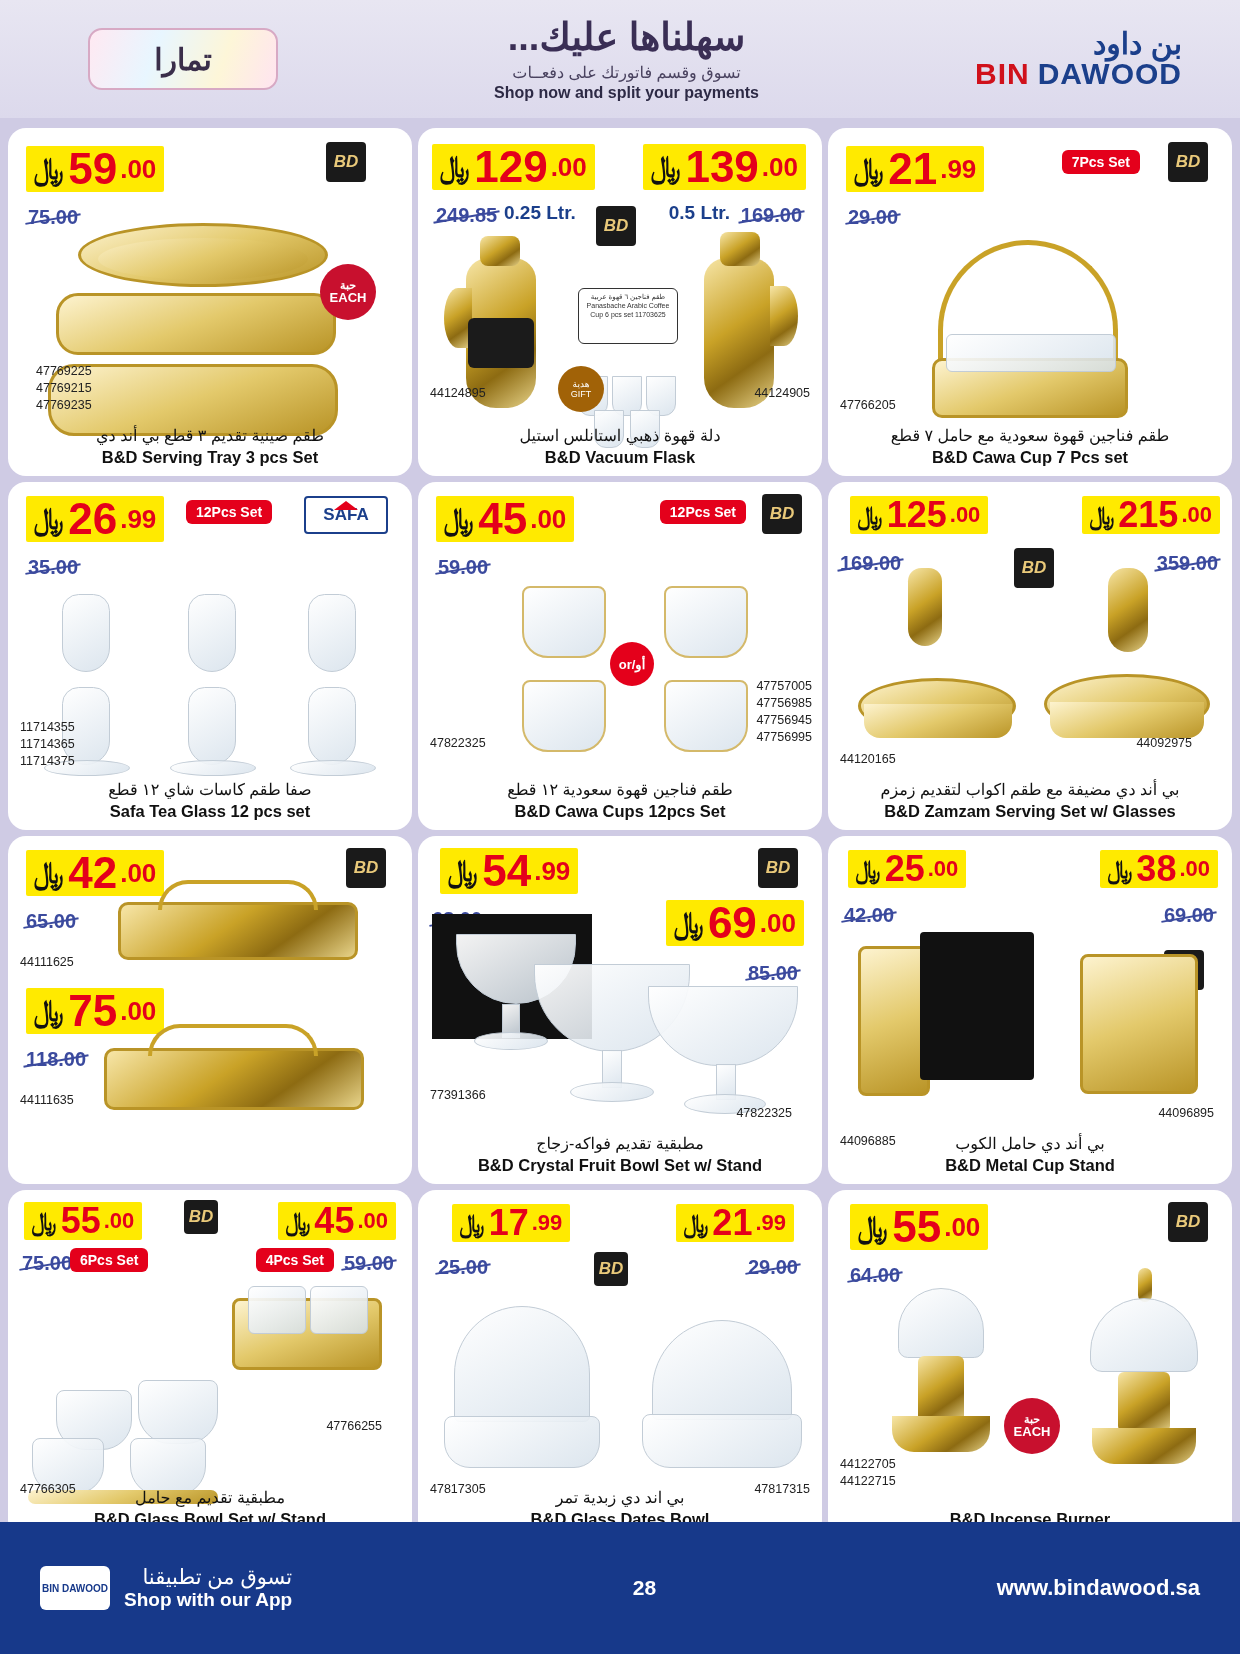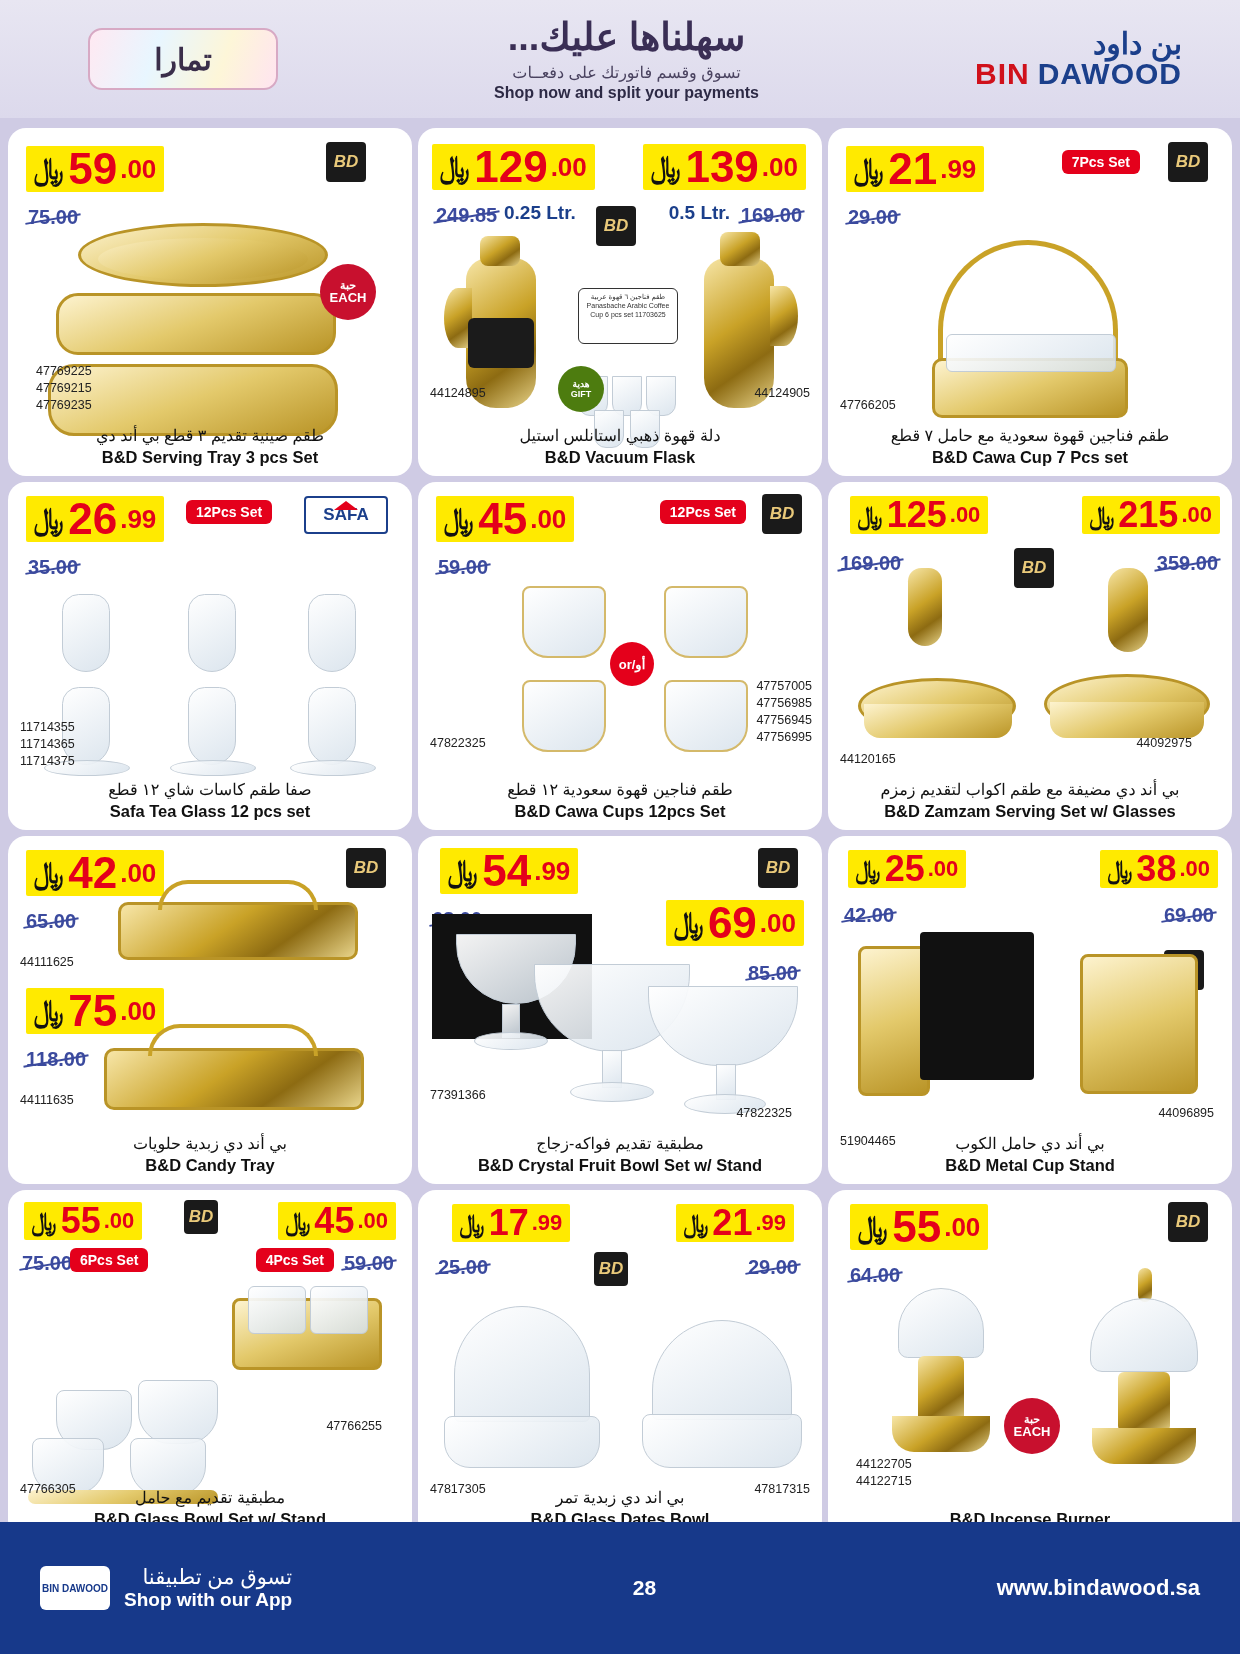--- a/index.html
+++ b/index.html
@@ -138,22 +138,22 @@
   .safa-logo::before{
     content:""; position:absolute; top:3px; left:50%; transform:translateX(-50%);
     width:24px; height:9px; background:#e4001b;
     clip-path:polygon(50% 0,100% 100%,0 100%);
   }
   .ltr-label {
     position:absolute; font-size:19px; font-weight:bold; color:#1b3f8b;
   }
   .gift-badge {
     position:absolute; width:46px; height:46px; border-radius:50%;
-    background:#4d7c0f; color:#fff; display:flex; flex-direction:column;
-    align-items:center; justify-content:center; font-size:9px; font-weight:bold;
+    background:#a16207; color:#fff; display:flex; flex-direction:column;
+    align-items:center; justify-content:center; font-size:9px; font-weight:normal;
     line-height:1.15; text-align:center;
   }
   .callout {
     position:absolute; width:100px; height:56px; background:#fff;
     border:1px solid #333; border-radius:6px;
     font-size:7px; color:#333; text-align:center; padding:4px 3px;
     line-height:1.25;
   }
 
   
@@ -398,24 +398,20 @@
     <div class="art" style="left:150px; top:44px; width:160px; height:30px; border:4px solid #c9a227; border-bottom:none; border-radius:80px 80px 0 0; background:transparent;"></div>
     <div class="price" style="left:18px; top:152px;">
       <span class="riyal">﷼</span>
       <span class="int">75</span>
       <span class="dec">.00</span>
     </div>
     <div class="old" style="left:18px; top:212px;">118.00</div>
     <div class="sku" style="left:12px; top:256px;">44111635</div>
     <div class="art gold" style="left:96px; top:212px; width:260px; height:62px; border-radius:10px; border:3px solid #b99427;"></div>
     <div class="art" style="left:140px; top:188px; width:170px; height:32px; border:4px solid #c9a227; border-bottom:none; border-radius:85px 85px 0 0; background:transparent;"></div>
-    <div class="title">
-      <div class="ar">بي أند دي زبدية حلويات</div>
-      <div class="en">B&amp;D Candy Tray</div>
-    </div>
   </div>
 
   <div class="cell">
     <div class="price" style="left:22px; top:12px;">
       <span class="riyal">﷼</span>
       <span class="int">54</span>
       <span class="dec">.99</span>
     </div>
     <div class="old" style="left:14px; top:72px;">68.00</div>
     <div class="bd-mark" style="right:24px; top:12px;">BD</div>
@@ -455,21 +451,21 @@
       <span class="int">38</span>
       <span class="dec">.00</span>
     </div>
     <div class="old" style="left:16px; top:68px;">42.00</div>
     <div class="old" style="right:18px; top:68px;">69.00</div>
     <div class="bd-mark" style="right:28px; top:114px;">BD</div>
 
     <div class="art goldlite" style="left:30px; top:110px; width:72px; height:150px; border-radius:8px; border:3px solid #b99427;"></div>
     <div class="art" style="left:92px; top:96px; width:114px; height:148px; background:#111; border-radius:4px;"></div>
     <div class="art goldlite" style="right:34px; top:118px; width:118px; height:140px; border-radius:8px; border:3px solid #b99427;"></div>
-    <div class="sku" style="left:12px; bottom:34px;">51904465</div>
+    <div class="sku" style="left:12px; bottom:34px;">44096885</div>
     <div class="sku" style="right:18px; bottom:62px;">44096895</div>
     <div class="title">
       <div class="ar">بي أند دي حامل الكوب</div>
       <div class="en">B&amp;D Metal Cup Stand</div>
     </div>
   </div>
 
   <div class="cell">
     <div class="price small" style="left:16px; top:12px;">
       <span class="riyal">﷼</span>
@@ -543,21 +539,21 @@
     <div class="art gold" style="left:90px; top:166px; width:46px; height:66px; border-radius:6px;"></div>
     <div class="art gold" style="left:64px; top:226px; width:98px; height:36px; border-radius:0 0 22px 22px;"></div>
     <div class="art gold" style="right:80px; top:78px; width:14px; height:34px; border-radius:7px;"></div>
     <div class="art glass" style="right:34px; top:108px; width:108px; height:74px; border-radius:54px 54px 12px 12px;"></div>
     <div class="art gold" style="right:62px; top:182px; width:52px; height:60px; border-radius:6px;"></div>
     <div class="art gold" style="right:36px; top:238px; width:104px; height:36px; border-radius:0 0 22px 22px;"></div>
     <div class="each-badge" style="left:176px; top:208px;">
       <span class="ar">حبة</span>
       <span class="en">EACH</span>
     </div>
-    <div class="sku" style="left:28px; bottom:48px;">
+    <div class="sku" style="left:12px; bottom:48px;">
       <div>44122705</div>
       <div>44122715</div>
     </div>
     <div class="title">
       <div class="en">B&amp;D Incense Burner</div>
     </div>
   </div>
 
 </div>
 </div>

